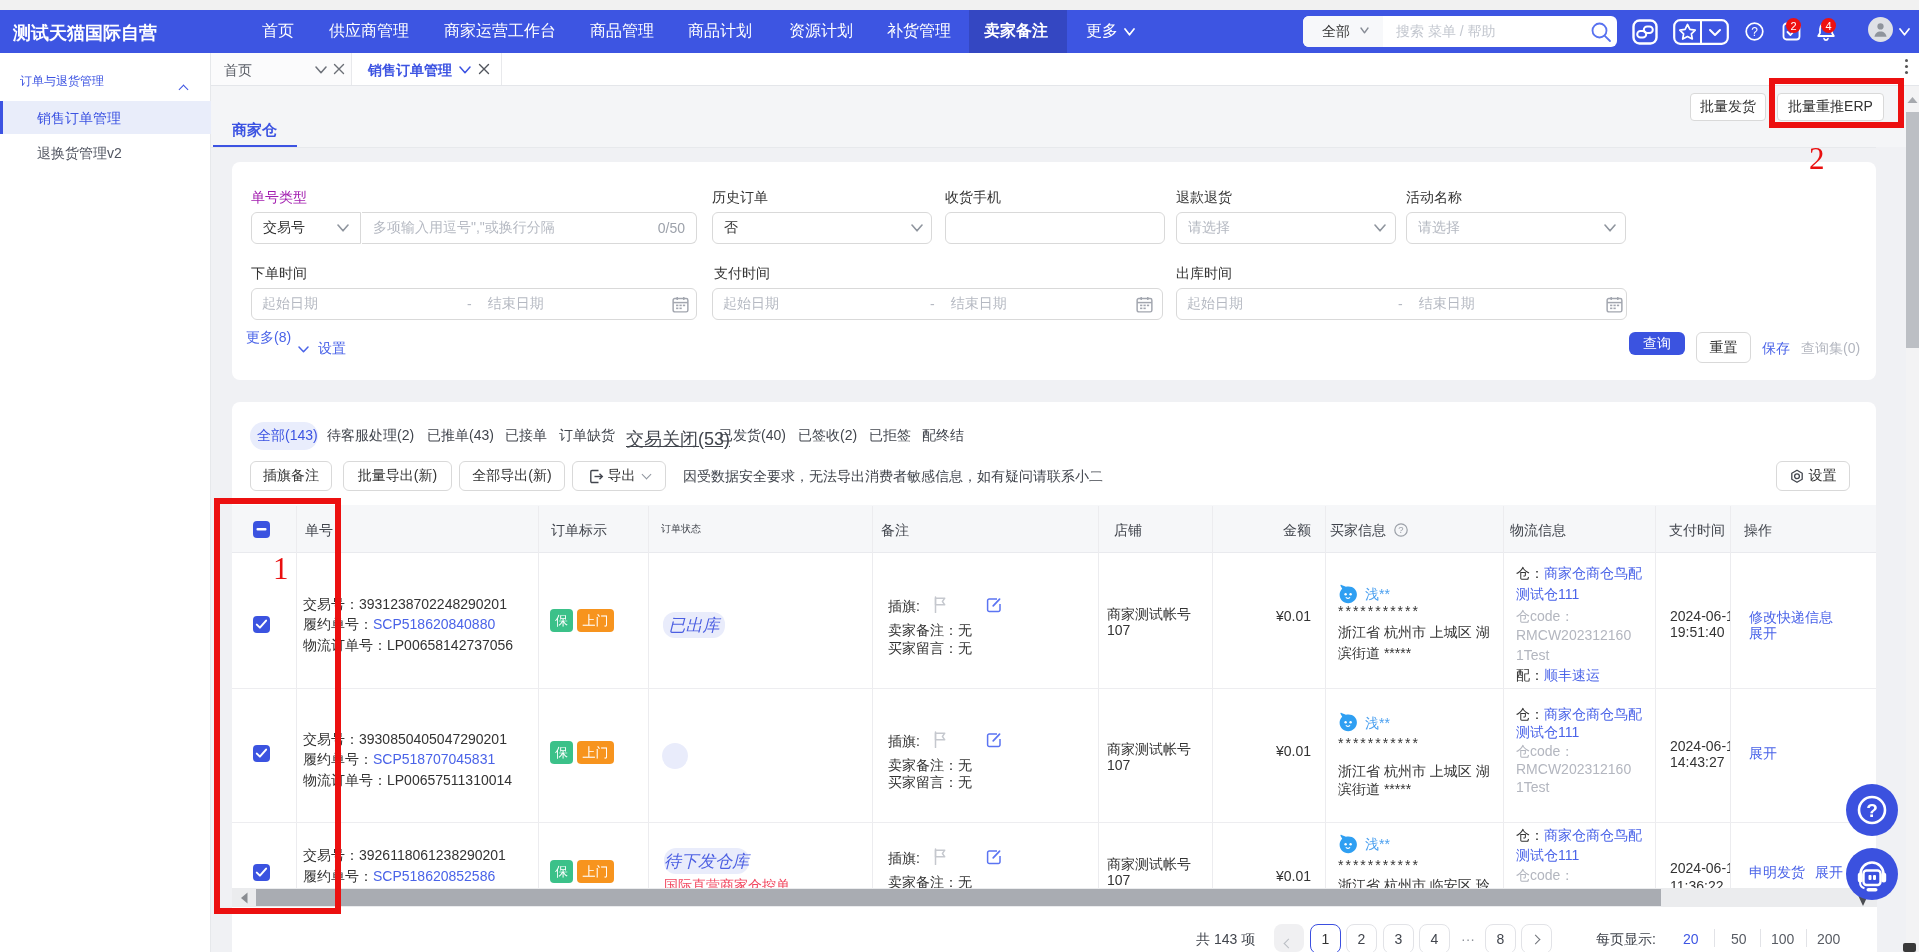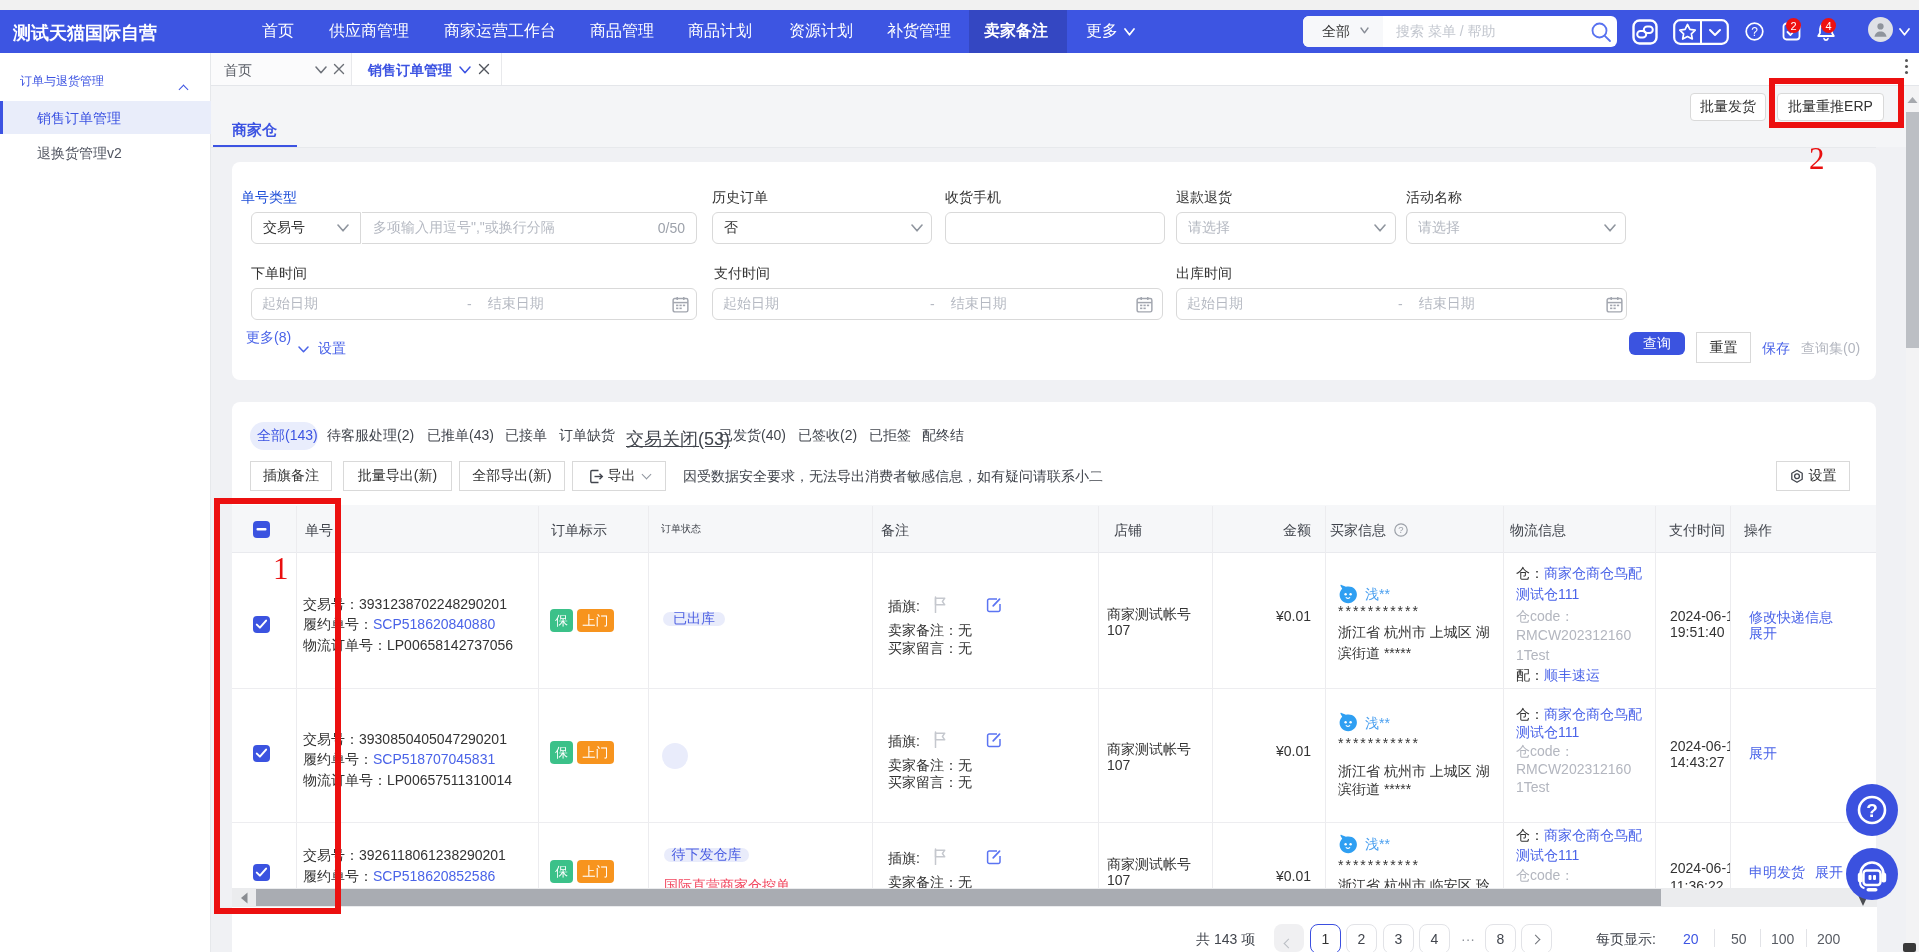--- a/index.html
+++ b/index.html
@@ -1,26 +1,26 @@
 <!DOCTYPE html>
 <html><head>
 <meta charset="utf-8">
 <style>
 html,body{margin:0;padding:0;background:#f0f1f4;font-family:"Liberation Sans",sans-serif;}
 #wrap{position:relative;width:1919px;height:952px;overflow:hidden;background:#f0f1f4;}
 .a{position:absolute;}
 .card{position:absolute;background:#fff;border-radius:8px;}
-.btn{position:absolute;box-sizing:border-box;border:1px solid #d9d9d9;border-radius:0;background:#fff;color:#333;font-size:14px;display:flex;align-items:center;justify-content:center;white-space:nowrap;}
+.btn{position:absolute;box-sizing:border-box;border:1px solid #d9d9d9;border-radius:6px;background:#fff;color:#333;font-size:14px;display:flex;align-items:center;justify-content:center;white-space:nowrap;}
 .sel{position:absolute;box-sizing:border-box;border:1px solid #d9d9d9;border-radius:6px;background:#fff;font-size:14px;color:#333;display:flex;align-items:center;padding:0 11px;}
 .ph{color:#b5b9c2;}
 .chev{width:7px;height:7px;border-right:1.4px solid #8f959e;border-bottom:1.4px solid #8f959e;transform:rotate(45deg);display:inline-block;box-sizing:border-box;}
 .cb{position:absolute;width:17px;height:17px;background:#3b53e0;border-radius:4px;}
 .cb svg{position:absolute;left:2px;top:3px;}
 .tagg{position:absolute;box-sizing:border-box;height:23px;border-radius:4px;color:#fff;font-size:13px;display:flex;align-items:center;justify-content:center;}
-.pill{position:absolute;box-sizing:border-box;height:14px;border-radius:12px;background:#e9ecfb;color:#4c5fe2;font-size:14px;display:flex;align-items:center;justify-content:center;}
+.pill{position:absolute;box-sizing:border-box;height:26px;border-radius:12px;background:#e9ecfb;color:#4c5fe2;font-size:17px;display:flex;align-items:center;justify-content:center;font-style:italic;}
 .t14{position:absolute;font-size:14px;color:#333;white-space:nowrap;line-height:21px;}
 .lnk{color:#4a63e8;}
 .gr{color:#b3b6bf;}
 .vl{position:absolute;width:1px;background:#ececef;top:506px;height:382px;}
 .redbox{position:absolute;border:6px solid #ec1010;box-sizing:border-box;}
 .rednum{position:absolute;color:#e90f0f;font-family:"Liberation Serif",serif;font-size:31px;}
 .navitem{color:#fff;font-size:16px;position:absolute;top:0;height:43px;display:flex;align-items:center;justify-content:center;white-space:nowrap;}
 .fab{position:absolute;width:52px;height:52px;border-radius:50%;background:#3b51df;}
 </style>
 </head>
@@ -124,21 +124,21 @@
 <div class="a" style="left:37px;top:110px;font-size:14px;color:#3c53e2;">销售订单管理</div>
 <div class="a" style="left:37px;top:145px;font-size:14px;color:#515561;">退换货管理v2</div>
 
 <div class="btn" style="left:1690px;top:93px;width:76px;height:28px;border-radius:4px;">批量发货</div>
 <div class="btn" style="left:1777px;top:93px;width:107px;height:28px;border-radius:4px;">批量重推ERP</div>
 <div class="a" style="left:232px;top:121px;font-size:15px;font-weight:bold;color:#3c53e2;">商家仓</div>
 <div class="a" style="left:213px;top:145px;width:84px;height:3px;background:#3c53e2;"></div>
 <div class="a" style="left:211px;top:147px;width:1665px;height:1px;background:#e7e9ec;"></div>
 
 <div class="card" style="left:232px;top:162px;width:1644px;height:218px;"></div>
-<div class="a" style="left:241px;top:189px;font-size:14px;color:#1d4ed8;">单号类型</div>
+<div class="a" style="left:251px;top:189px;font-size:14px;color:#a21caf;">单号类型</div>
 <div class="a" style="left:712px;top:189px;font-size:14px;color:#333;">历史订单</div>
 <div class="a" style="left:945px;top:189px;font-size:14px;color:#333;">收货手机</div>
 <div class="a" style="left:1176px;top:189px;font-size:14px;color:#333;">退款退货</div>
 <div class="a" style="left:1406px;top:189px;font-size:14px;color:#333;">活动名称</div>
 <div class="sel" style="left:251px;top:212px;width:110px;height:32px;border-radius:6px 0 0 6px;">交易号</div>
 <svg class="a" style="left:337px;top:224px;" width="12" height="8" viewBox="0 0 12 8" fill="none">
       <path d="M1 1l5.0 5.8 5.0 -5.8" stroke="#8f959e" stroke-width="1.6" stroke-linecap="round" stroke-linejoin="round"></path>
     </svg>
 <div class="sel" style="left:362px;top:212px;width:335px;height:32px;border-left:none;border-radius:0 6px 6px 0;">
       <span class="ph">多项输入用逗号","或换行分隔</span>

